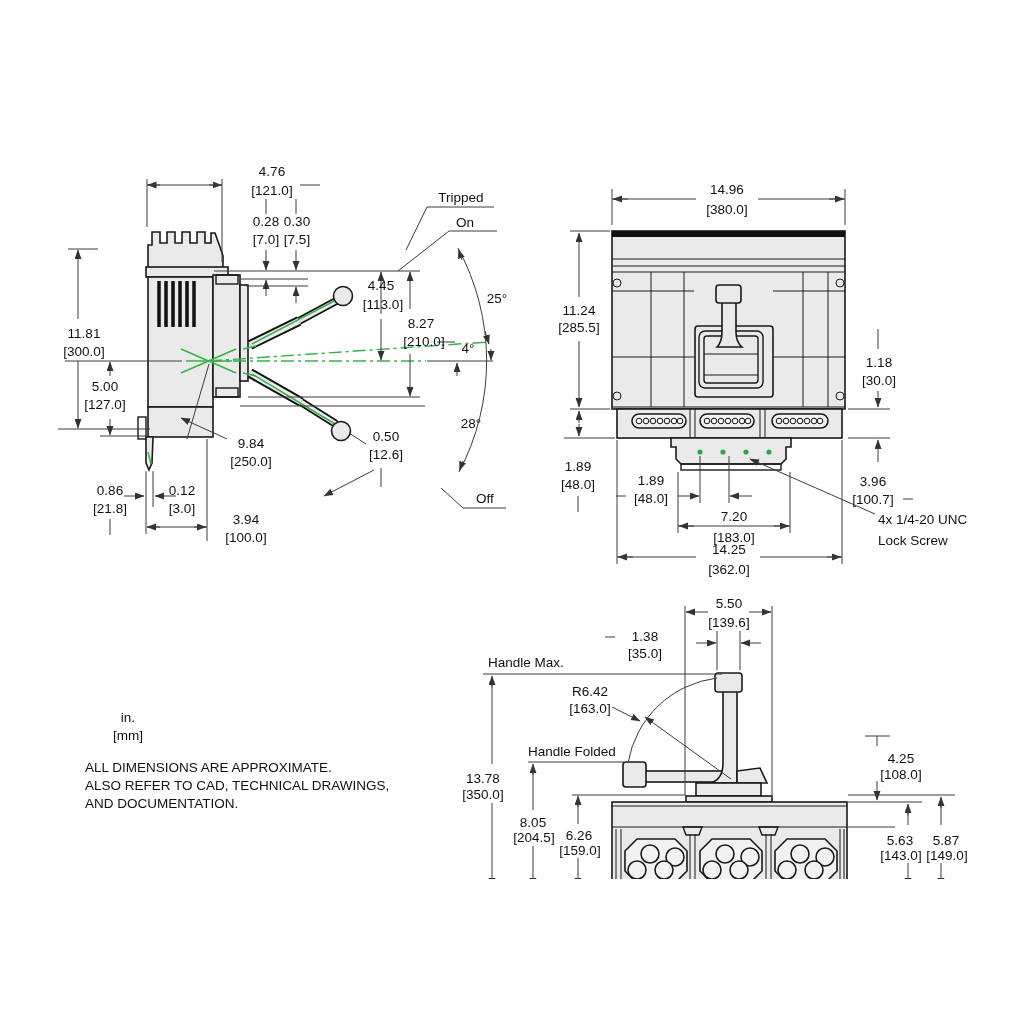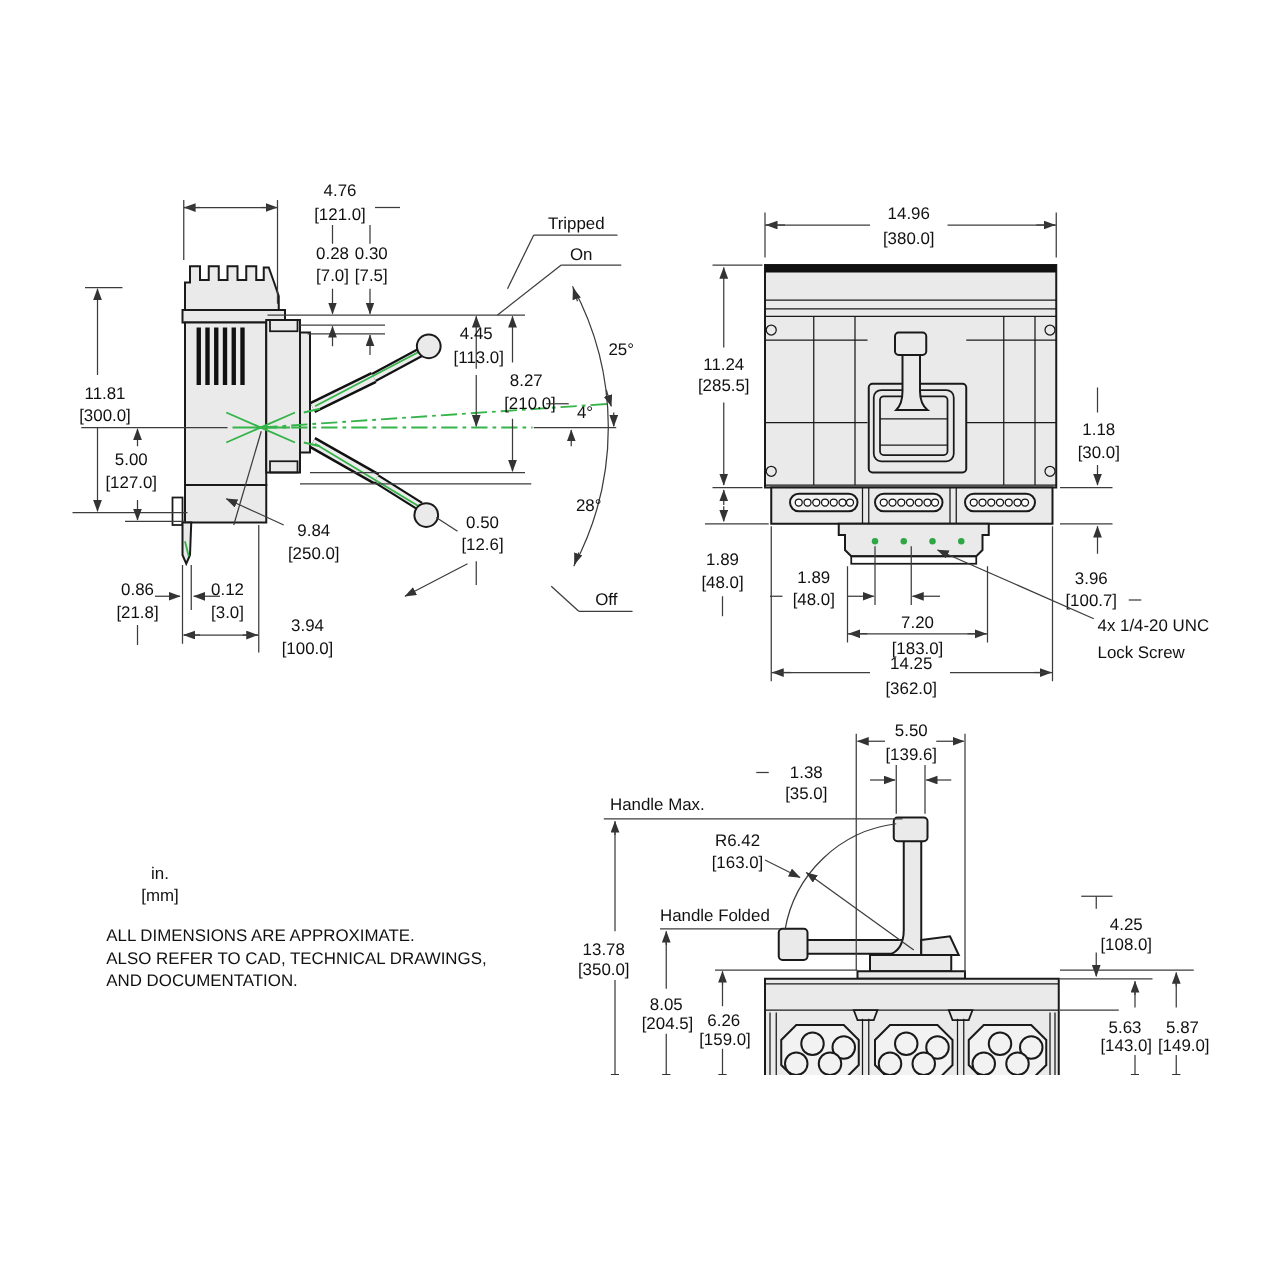--- a/index.html
+++ b/index.html
@@ -1,16 +1,16 @@
 <!DOCTYPE html>
 <html><head>
 <meta charset="utf-8">
 <style>
   html,body{margin:0;padding:0;background:#ffffff;}
-  .page{width:1024px;height:860px;background:#fff;position:relative;font-family:"Liberation Sans",sans-serif;}
+  .page{width:1024px;height:860px;background:#fff;position:relative;font-family:"Liberation Sans",sans-serif;margin-top:19px;}
   svg{position:absolute;left:0;top:0;}
   text{font-family:"Liberation Sans",sans-serif;font-size:13.5px;fill:#111;}
   .dimtxt{text-anchor:middle;}
   .lbl{text-anchor:start;}
   .p{fill:#eaeaea;stroke:#1a1a1a;stroke-width:1.6;}
   .pw{fill:#f2f2f2;stroke:#1a1a1a;stroke-width:1.6;}
   .pl{fill:none;stroke:#1a1a1a;stroke-width:1.4;}
   .thin{fill:none;stroke:#1a1a1a;stroke-width:1;}
   .dim{fill:none;stroke:#3c3c3c;stroke-width:1;}
   .grn{fill:none;stroke:#35b44a;stroke-width:1.5;}

